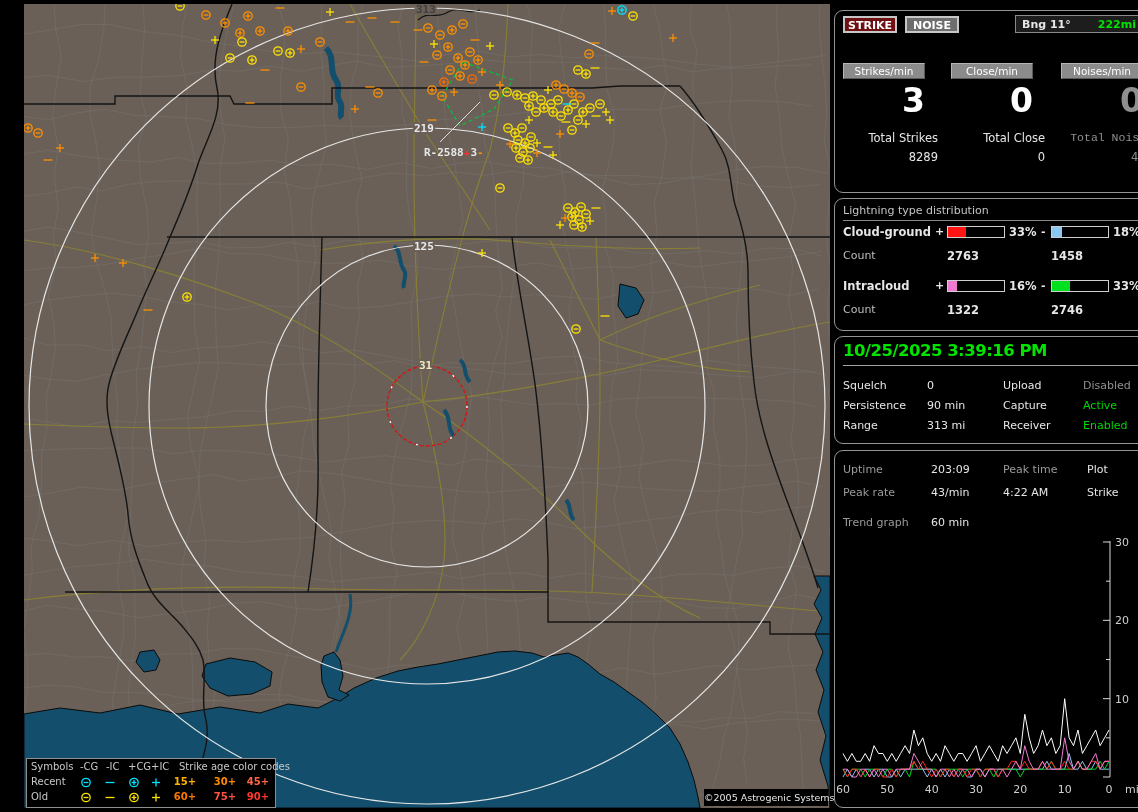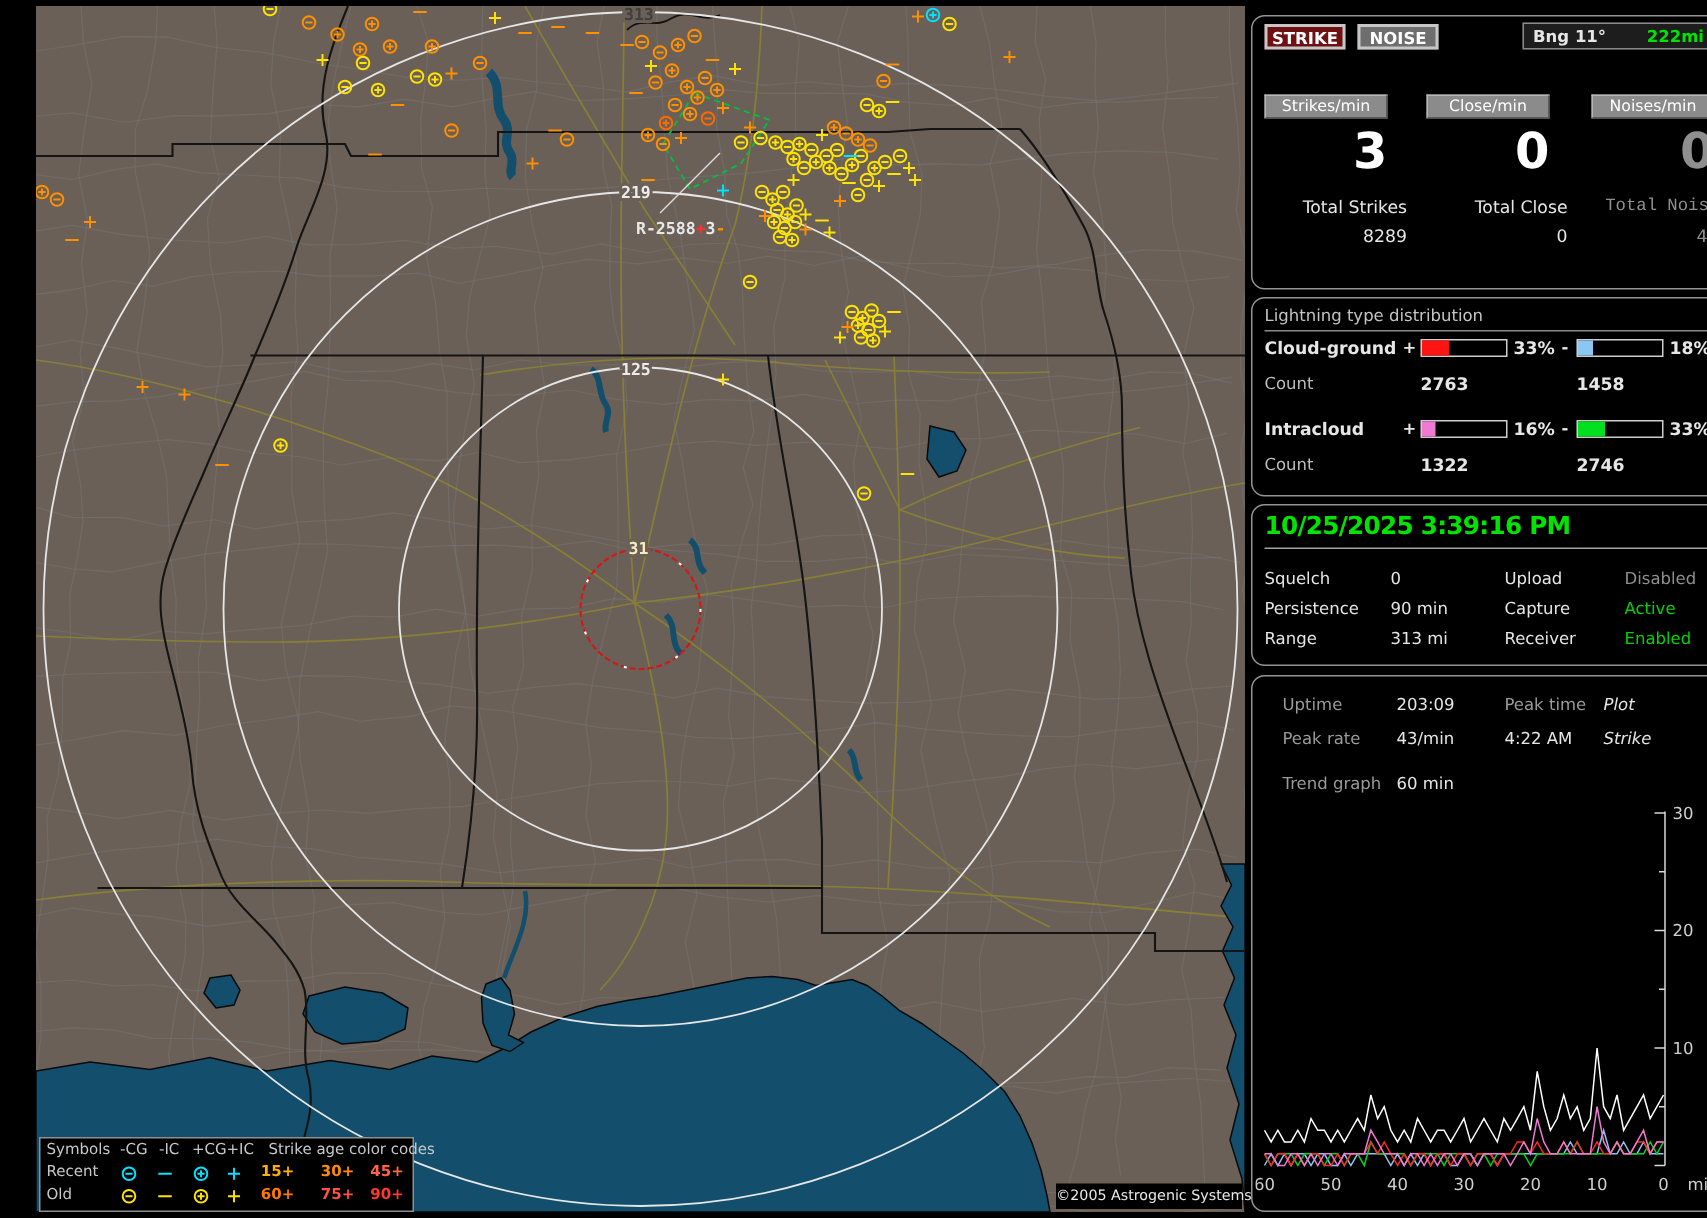--- a/index.html
+++ b/index.html
@@ -47,22 +47,22 @@
   .dsign{position:absolute;font-weight:bold;}
   .bar{position:absolute;width:56px;height:10px;border:1px solid #cfcfcf;background:#000;top:1px;}
   .bar i{display:block;height:100%;}
   .dpct{position:absolute;font-weight:bold;font-size:11.5px;}
   .clab{position:absolute;left:8px;color:#bdbdbd;}
   .cval{position:absolute;font-weight:bold;font-size:11.5px;}
   #datetime{position:absolute;left:8px;top:4px;right:8px;color:#00e400;font-size:16.5px;
             font-weight:bold;border-bottom:1px solid #a3a3a3;padding-bottom:5px;letter-spacing:-0.5px;}
   .srow .l1{position:absolute;left:8px;} .srow .v1{position:absolute;left:92px;}
   .srow .l2{position:absolute;left:168px;} .srow .v2{position:absolute;left:248px;}
-  .urow .c1{position:absolute;left:20px;color:#9a9a9a;} .urow .c2{position:absolute;left:96px;}
-  .urow .c3{position:absolute;left:168px;color:#9a9a9a;} .urow .c4{position:absolute;left:234px;font-style:italic;}
+  .urow .c1{position:absolute;left:8px;color:#9a9a9a;} .urow .c2{position:absolute;left:96px;}
+  .urow .c3{position:absolute;left:168px;color:#9a9a9a;} .urow .c4{position:absolute;left:252px;}
   #trend-wrap{position:absolute;left:2px;top:84px;width:313px;height:268px;}
 </style>
 </head>
 <body>
 
 <div id="screen">
 
   <div id="map-wrap">
     <svg id="map-svg" width="806" height="804" viewBox="4 4 806 804">
       <rect x="4" y="4" width="806" height="804" fill="#6a6058"></rect>

